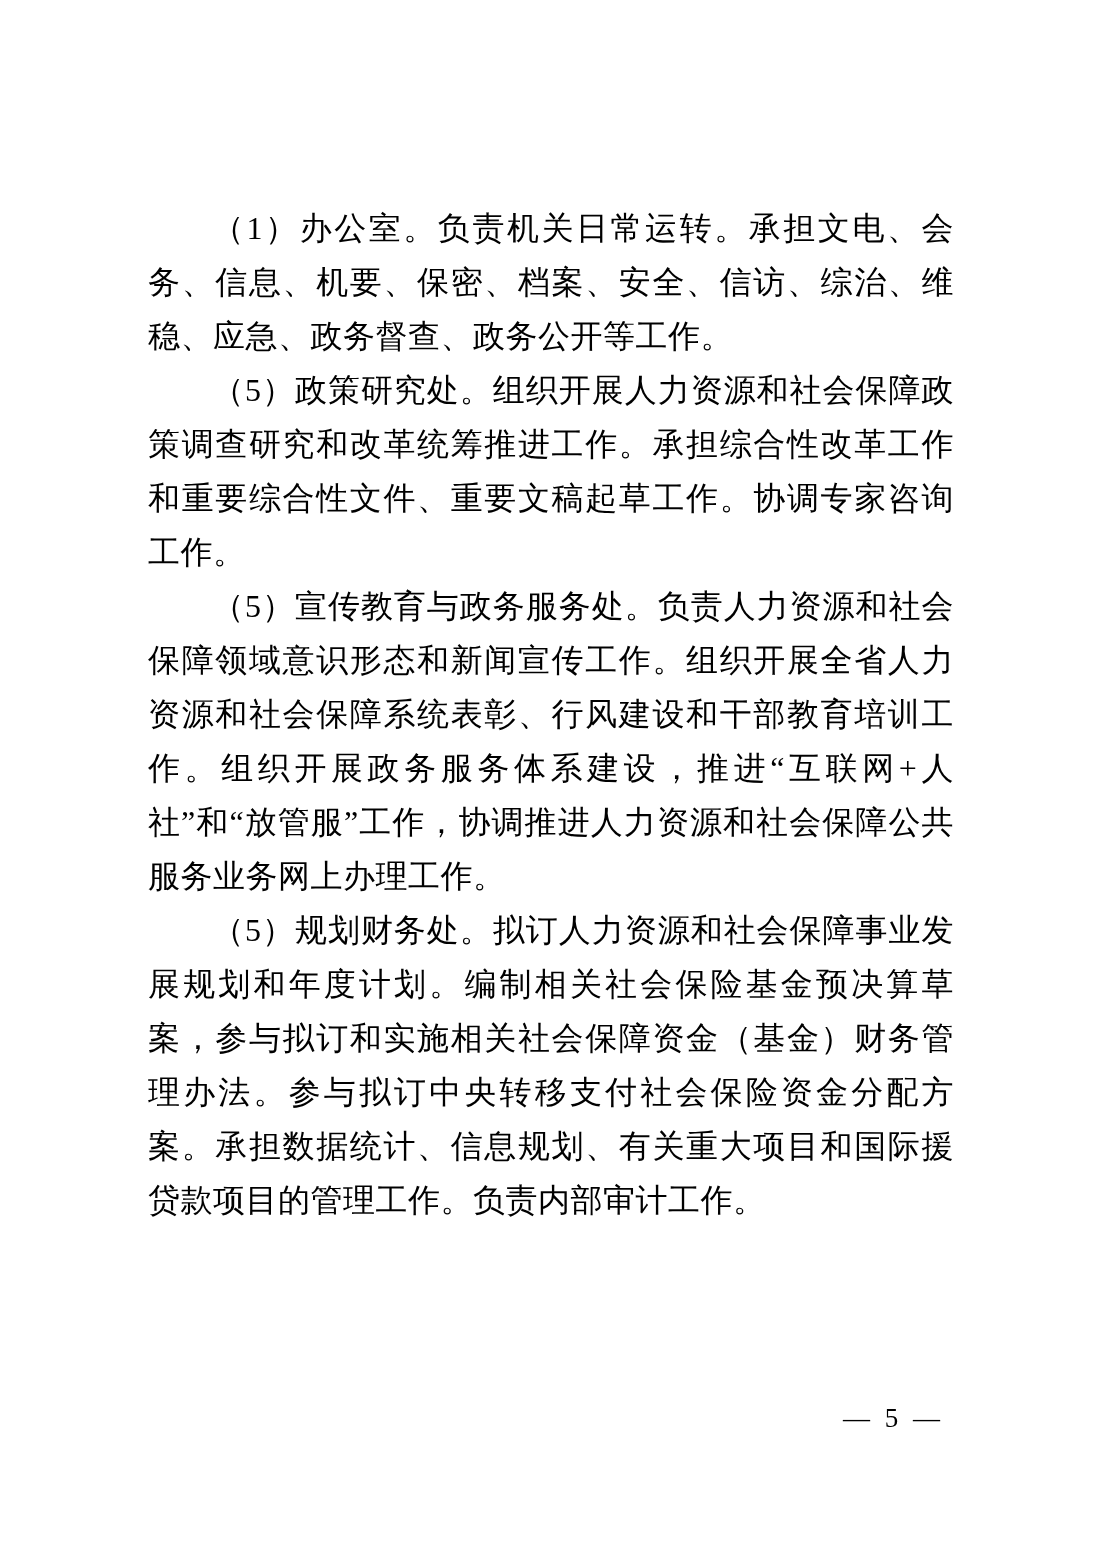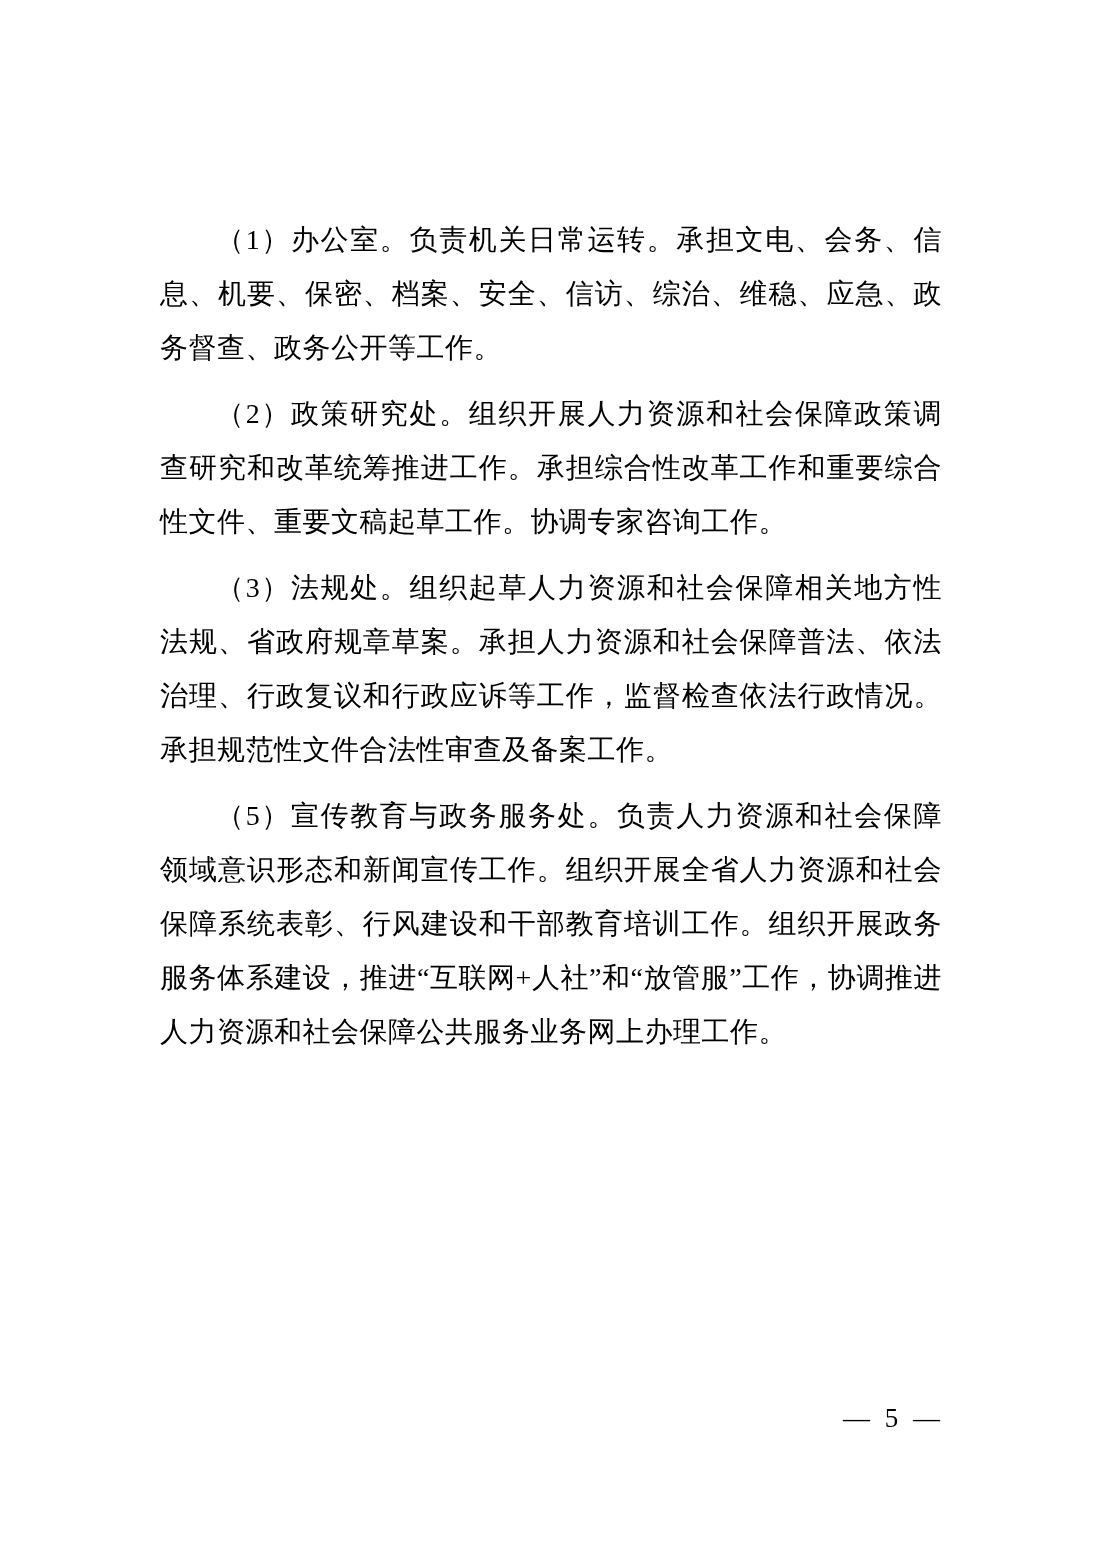--- a/index.html
+++ b/index.html
@@ -20,22 +20,22 @@
       background: #ffffff;
       overflow: hidden;
     }
     .content {
       position: absolute;
       left: 148px;
       top: 201px;
       width: 806px;
     }
     .para {
-      margin: 12px;
-      font-size: 28px;
+      margin: 0;
+      font-size: 32px;
       line-height: 54px;
       text-align: justify;
       text-justify: inter-ideograph;
       text-indent: 2em;
       letter-spacing: 0.5px;
     }
     .footer {
       position: absolute;
       top: 1402px;
       right: 158px;
@@ -44,18 +44,18 @@
       letter-spacing: 4px;
       text-align: right;
     }
   </style>
 </head>
 <body>
 
 <div class="page">
   <div class="content">
     <p class="para">（1）办公室。负责机关日常运转。承担文电、会务、信息、机要、保密、档案、安全、信访、综治、维稳、应急、政务督查、政务公开等工作。</p>
-    <p class="para">（2）政策研究处。组织开展人力资源和社会保障政策调查研究和改革统筹推进工作。承担综合性改革工作和重要综合性文件、重要文稿起草工作。协调专家咨询工作。</p>
-    <p class="para">（3）法规处。组织起草人力资源和社会保障相关地方性法规、省政府规章草案。承担人力资源和社会保障普法、依法治理、行政复议和行政应诉等工作，监督检查依法行政情况。承担规范性文件合法性审查及备案工作。</p>
+    <p class="para">（5）政策研究处。组织开展人力资源和社会保障政策调查研究和改革统筹推进工作。承担综合性改革工作和重要综合性文件、重要文稿起草工作。协调专家咨询工作。</p>
     <p class="para">（5）宣传教育与政务服务处。负责人力资源和社会保障领域意识形态和新闻宣传工作。组织开展全省人力资源和社会保障系统表彰、行风建设和干部教育培训工作。组织开展政务服务体系建设，推进“互联网+人社”和“放管服”工作，协调推进人力资源和社会保障公共服务业务网上办理工作。</p>
+    <p class="para">（5）规划财务处。拟订人力资源和社会保障事业发展规划和年度计划。编制相关社会保险基金预决算草案，参与拟订和实施相关社会保障资金（基金）财务管理办法。参与拟订中央转移支付社会保险资金分配方案。承担数据统计、信息规划、有关重大项目和国际援贷款项目的管理工作。负责内部审计工作。</p>
   </div>
   <div class="footer">— 5 —</div>
 </div>
 
 </body></html>

